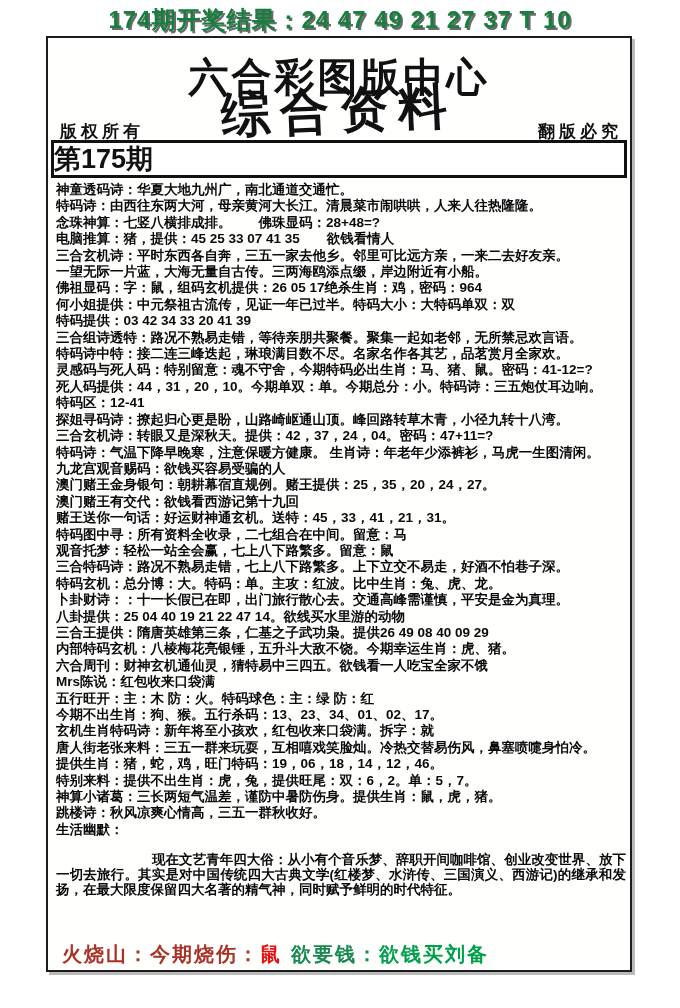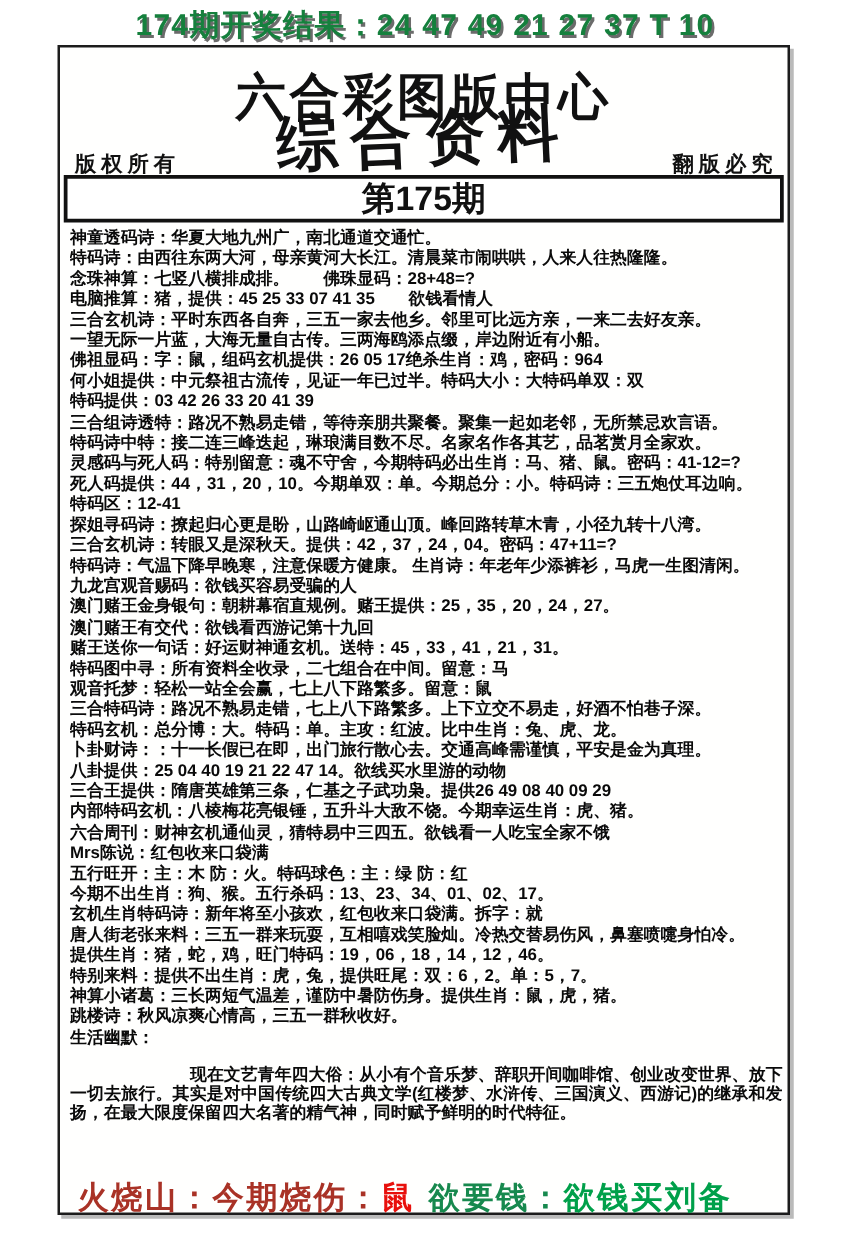--- a/index.html
+++ b/index.html
@@ -32,35 +32,35 @@
     white-space:nowrap;
   }
   .notice{
     position:absolute;top:82px;font-size:17px;font-weight:900;letter-spacing:4px;white-space:nowrap;
   }
   .notice.left{left:12px;}
   .notice.right{right:8px;}
   .issue-box{
     position:absolute;left:3px;right:3px;top:102px;height:32px;
     border:3px solid #111;background:#fff;
-    text-align:center;font-size:27px;font-weight:900;line-height:32px;
+    text-align:left;font-size:27px;font-weight:900;line-height:32px;
   }
   .body-text{
     position:absolute;left:8px;right:4px;top:144px;
     font-size:13.5px;font-weight:700;line-height:16.4px;
     letter-spacing:0px;color:#0a0a0a;
   }
   .body-line{white-space:nowrap;overflow:hidden;}
   .humor{
     margin-top:15px;font-size:13.5px;font-weight:700;line-height:14.8px;
     text-indent:96px;text-align:justify;color:#0a0a0a;
   }
   .footer-line{
     position:absolute;left:14px;top:903px;white-space:nowrap;
-    font-size:25px;font-weight:900;letter-spacing:2px;
+    font-size:20px;font-weight:900;letter-spacing:2px;
     font-family:"DejaVu Serif",serif;
   }
   .footer-line .seg{display:inline;}
 </style>
 </head>
 <body>
 
 <div class="page">
 
   <div class="top-line" style="color: #15803d;">174期开奖结果：24 47 49 21 27 37 T 10</div>
@@ -80,21 +80,21 @@
     <div class="body-text">
 
       <div class="body-line">神童透码诗：华夏大地九州广，南北通道交通忙。</div>
         <div class="body-line">特码诗：由西往东两大河，母亲黄河大长江。清晨菜市闹哄哄，人来人往热隆隆。</div>
         <div class="body-line">念珠神算：七竖八横排成排。　　佛珠显码：28+48=?</div>
         <div class="body-line">电脑推算：猪，提供：45 25 33 07 41 35　　欲钱看情人</div>
         <div class="body-line">三合玄机诗：平时东西各自奔，三五一家去他乡。邻里可比远方亲，一来二去好友亲。</div>
         <div class="body-line">一望无际一片蓝，大海无量自古传。三两海鸥添点缀，岸边附近有小船。</div>
         <div class="body-line">佛祖显码：字：鼠，组码玄机提供：26 05 17绝杀生肖：鸡，密码：964</div>
         <div class="body-line">何小姐提供：中元祭祖古流传，见证一年已过半。特码大小：大特码单双：双</div>
-        <div class="body-line">特码提供：03 42 26 33 20 41 39</div>
+        <div class="body-line">特码提供：03 42 34 33 20 41 39</div>
         <div class="body-line">三合组诗透特：路况不熟易走错，等待亲朋共聚餐。聚集一起如老邻，无所禁忌欢言语。</div>
         <div class="body-line">特码诗中特：接二连三峰迭起，琳琅满目数不尽。名家名作各其艺，品茗赏月全家欢。</div>
         <div class="body-line">灵感码与死人码：特别留意：魂不守舍，今期特码必出生肖：马、猪、鼠。密码：41-12=?</div>
         <div class="body-line">死人码提供：44，31，20，10。今期单双：单。今期总分：小。特码诗：三五炮仗耳边响。</div>
         <div class="body-line">特码区：12-41</div>
         <div class="body-line">探姐寻码诗：撩起归心更是盼，山路崎岖通山顶。峰回路转草木青，小径九转十八湾。</div>
         <div class="body-line">三合玄机诗：转眼又是深秋天。提供：42，37，24，04。密码：47+11=?</div>
         <div class="body-line">特码诗：气温下降早晚寒，注意保暖方健康。 生肖诗：年老年少添裤衫，马虎一生图清闲。</div>
         <div class="body-line">九龙宫观音赐码：欲钱买容易受骗的人</div>
         <div class="body-line">澳门赌王金身银句：朝耕幕宿直规例。赌王提供：25，35，20，24，27。</div>

